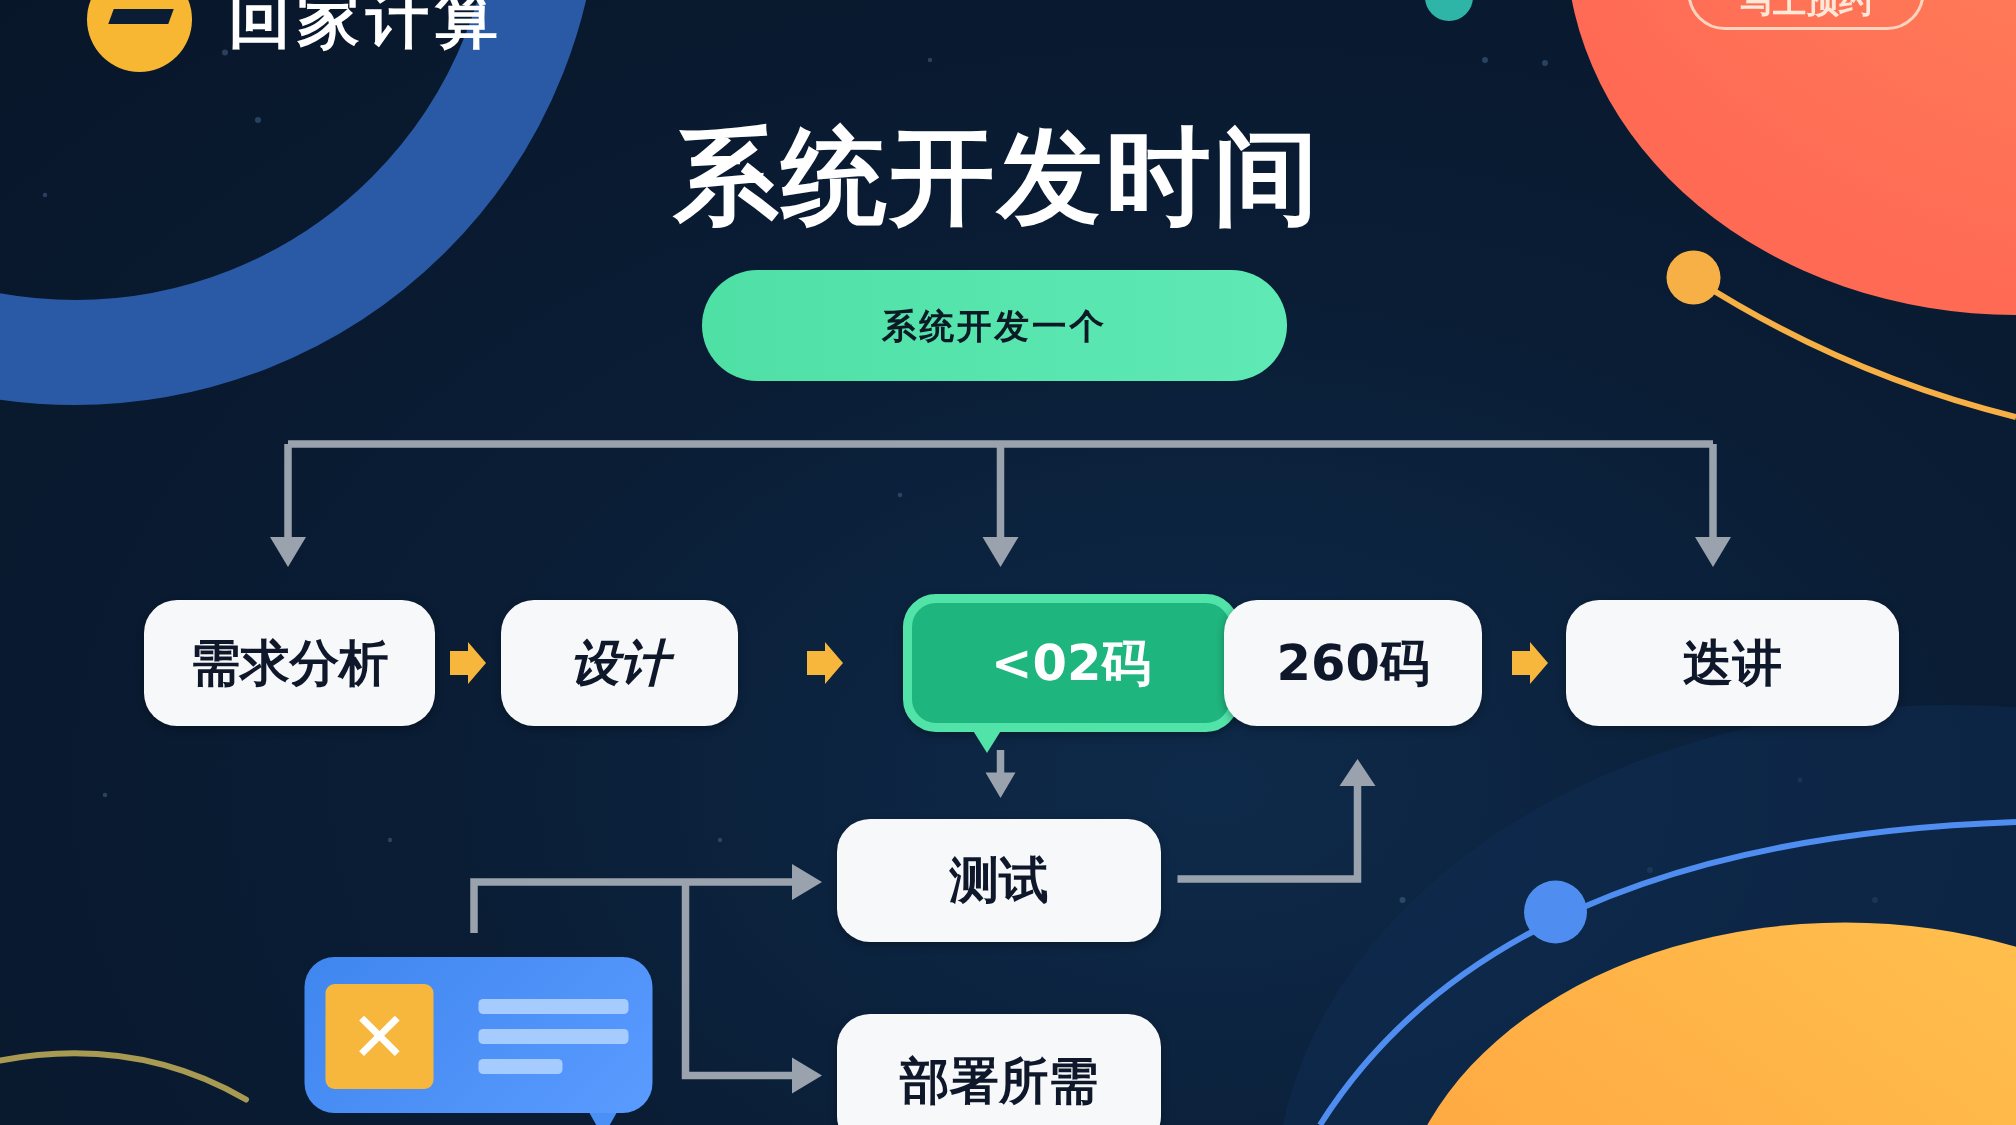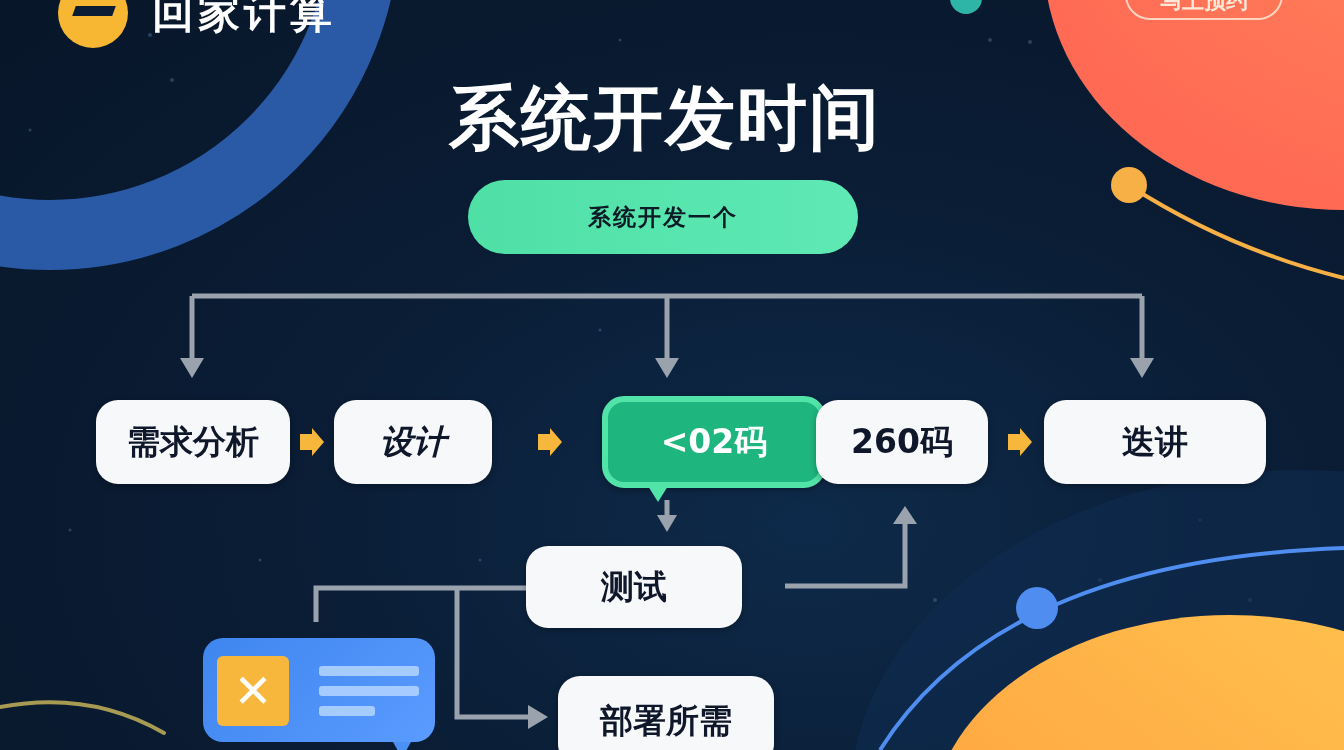--- a/index.html
+++ b/index.html
@@ -123,21 +123,21 @@
 
 <div class="abs title">系统开发时间</div>
 <div class="abs subtitle">系统开发一个</div>
 
 <div class="node" style="left:96px; top:400px; width:194px;">需求分析</div>
 <div class="node" style="left:334px; top:400px; width:158px;font-style:italic;">设计</div>
 <div class="node active" style="left:570px; top:396px; width:224px; height:92px;margin-left:32px;">&lt;02码</div>
 <div class="node" style="left:816px; top:400px; width:172px;">260码</div>
 <div class="node" style="left:1044px; top:400px; width:222px;">迭讲</div>
 
-<div class="node" style="left:526px; top:546px; width:216px; height:82px;">测试</div>
+<div class="node" style="left:558px; top:546px; width:216px; height:82px;">测试</div>
 <div class="node" style="left:558px; top:676px; width:216px; height:90px;">部署所需</div>
 
 <div class="abs chat">
   <div class="chat-x">✕</div>
   <div class="chat-line" style="left:116px; top:28px; width:100px;"></div>
   <div class="chat-line" style="left:116px; top:48px; width:100px;"></div>
   <div class="chat-line" style="left:116px; top:68px; width:56px;"></div>
 </div>
 
 </body></html>

